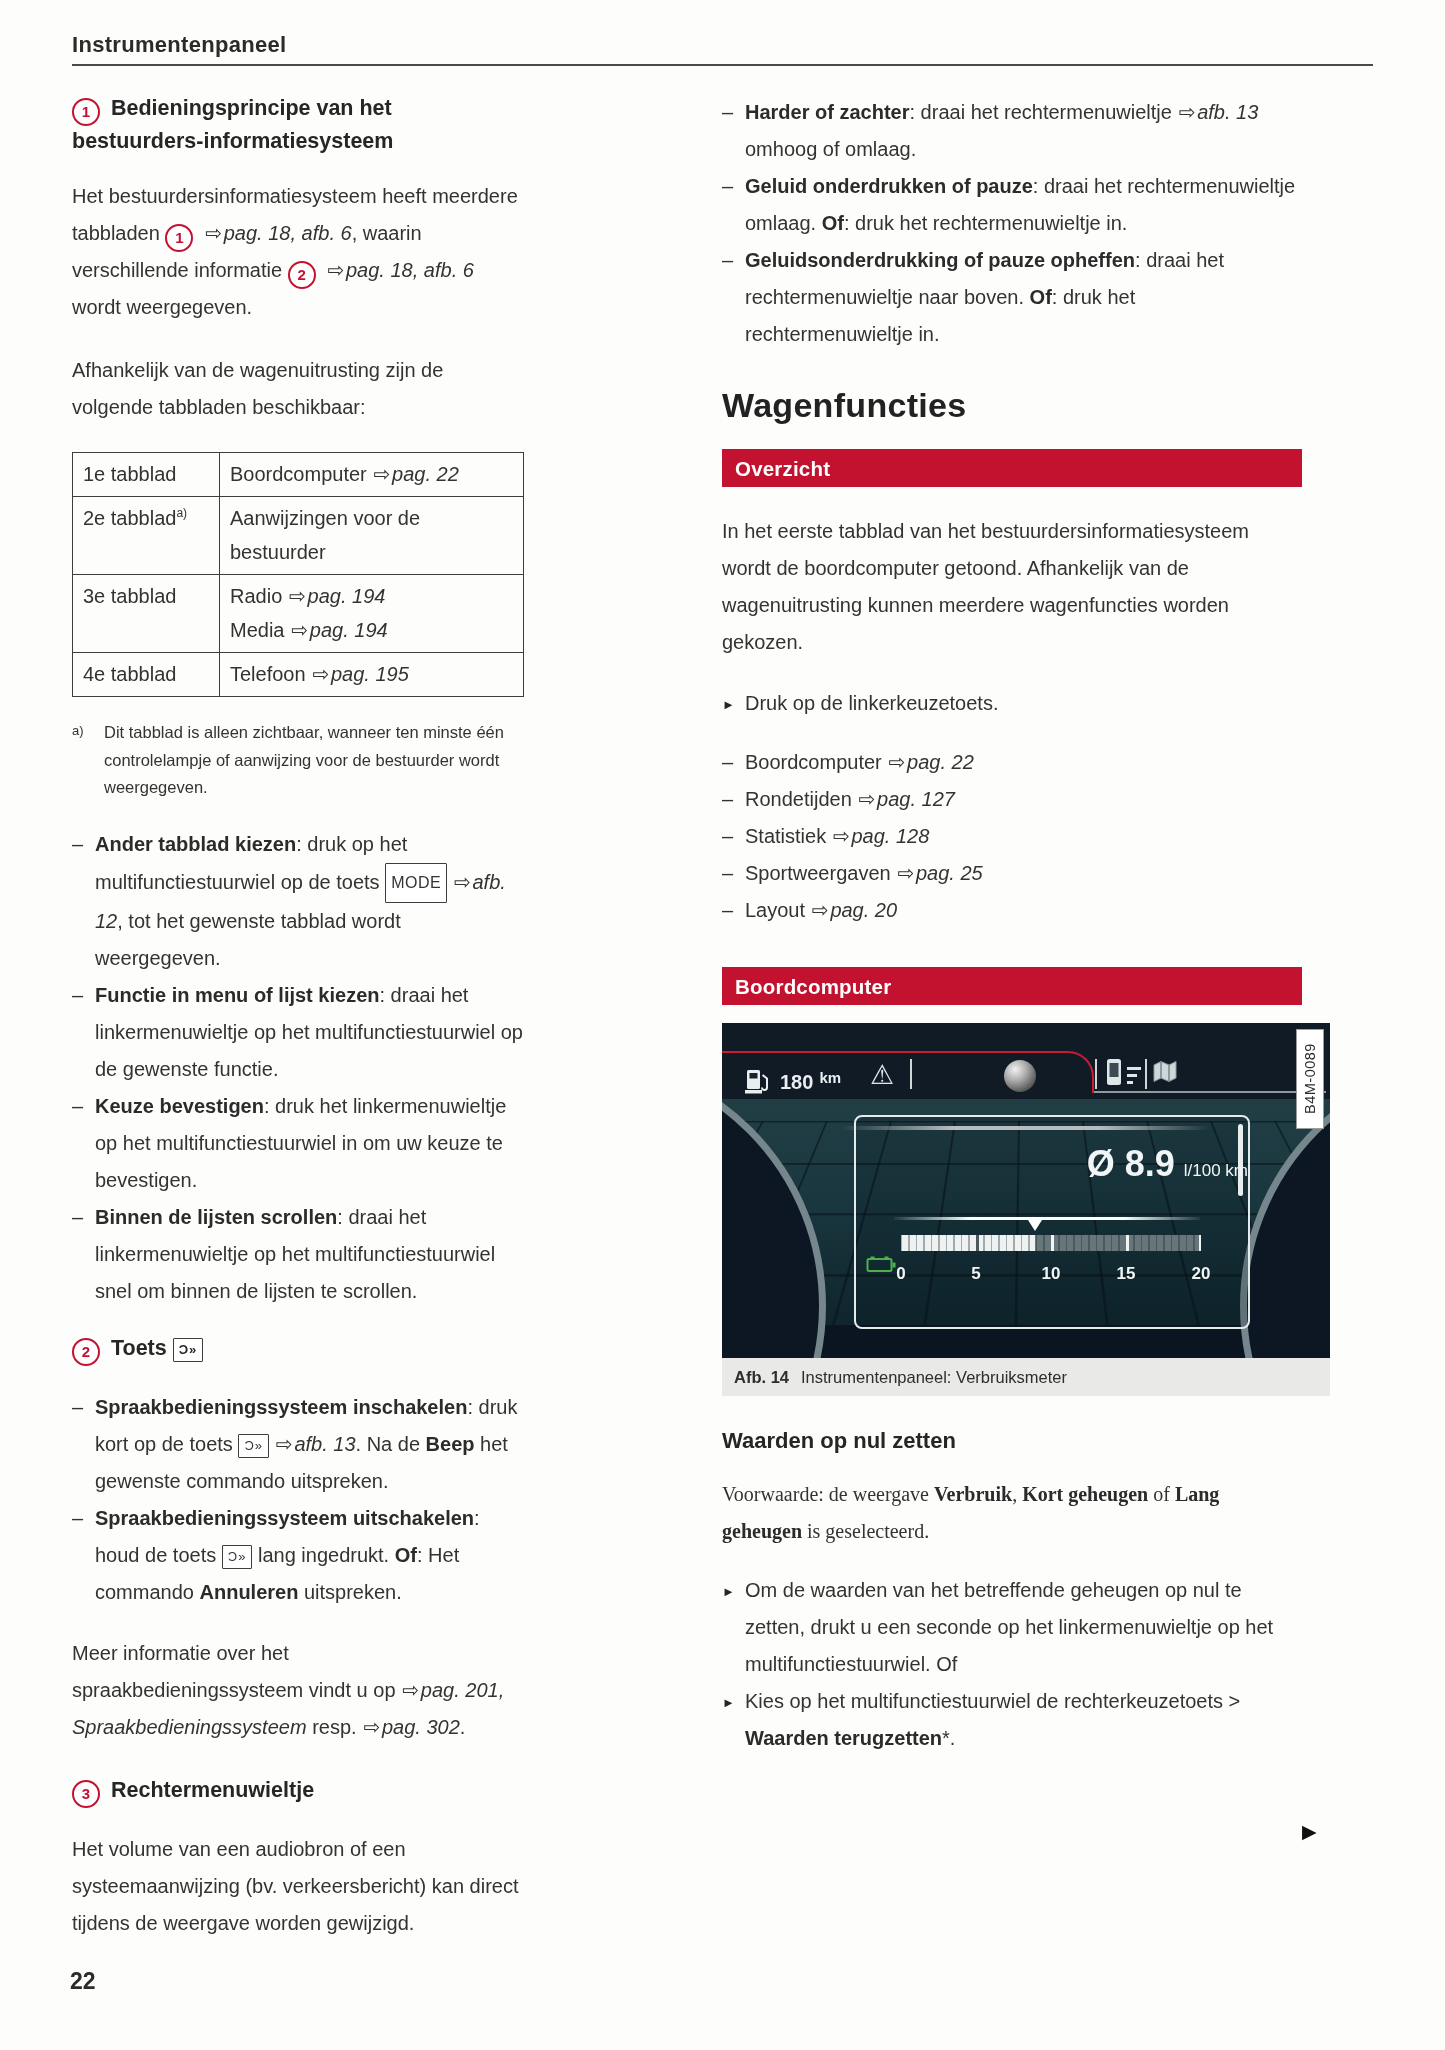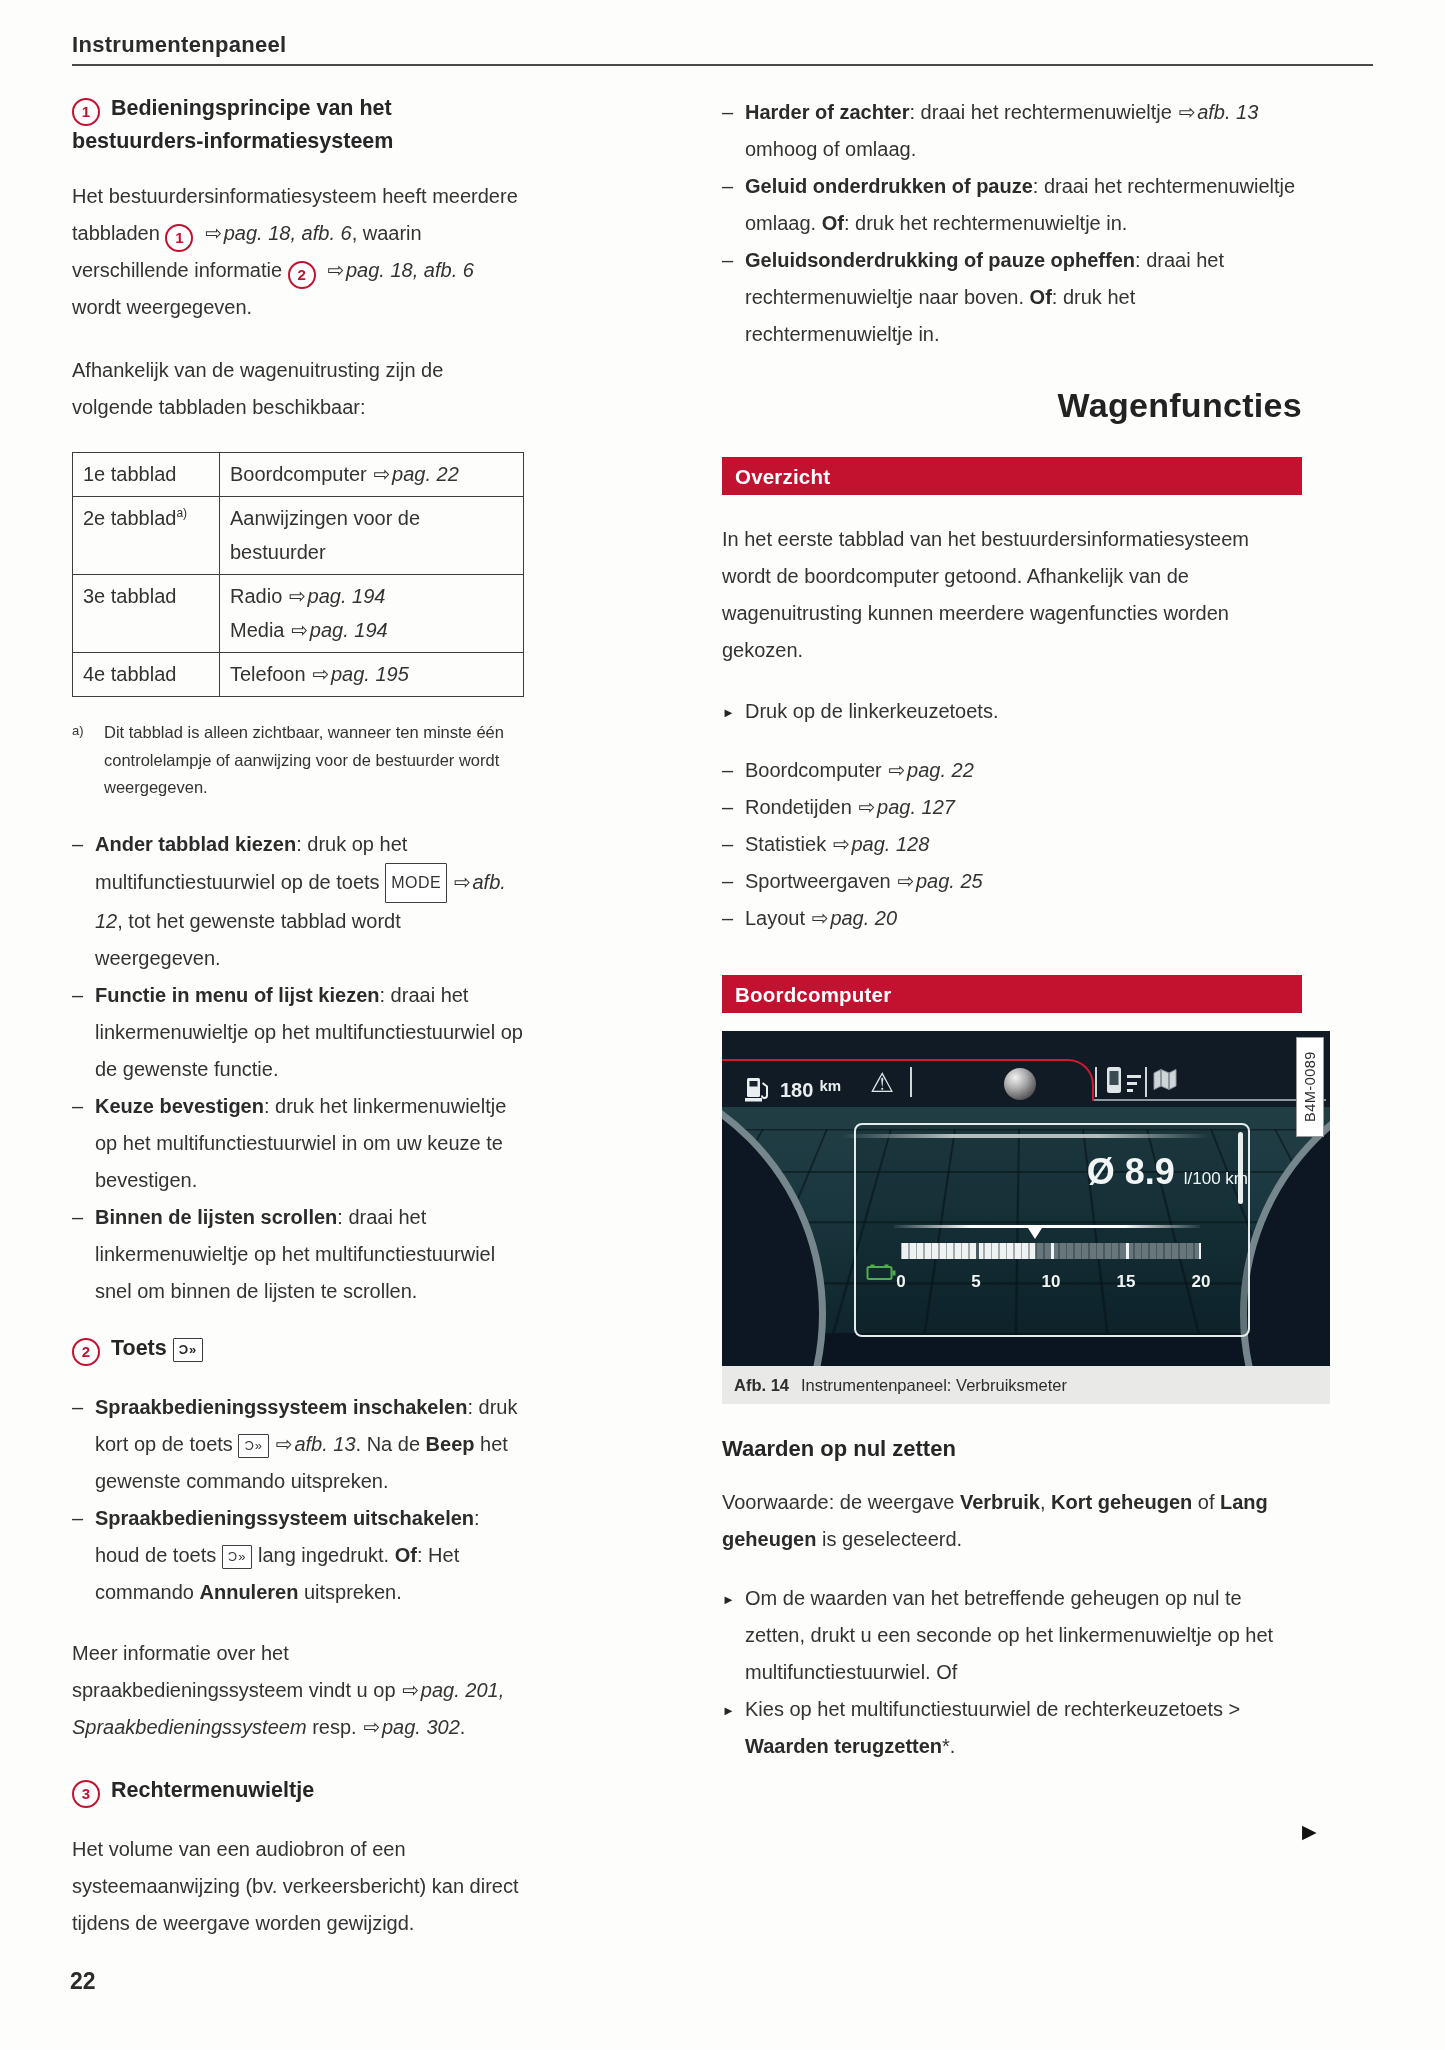--- a/index.html
+++ b/index.html
@@ -42,21 +42,21 @@
   .footnote{position:relative;padding-left:32px;font-size:16.5px;line-height:27.5px;margin:0 0 24px 0;}
   .footnote .fn-marker{position:absolute;left:0;top:-2px;font-size:13px;}
 
   
   ul.plain{list-style:none;margin:0 0 24px 0;padding:0;}
   ul.plain li{position:relative;padding-left:23px;}
   ul.plain li .marker{position:absolute;left:0;top:0;}
   ul.tri li .marker{font-size:13px;top:1px;color:#262626;}
 
   
-  .h-main{font-size:34px;line-height:40px;font-weight:bold;color:#222;margin:8px 0 32px 0;letter-spacing:.3px;text-align:right;}
+  .h-main{font-size:34px;line-height:40px;font-weight:bold;color:#222;margin:8px 0 24px 0;letter-spacing:.3px;}
   .redbar{height:38px;background:#c2122f;color:#fff;display:flex;align-items:center;
           padding:0 13px;font-size:20.5px;font-weight:bold;margin:0 0 26px 0;letter-spacing:.2px;}
   .h-sub{font-size:22px;line-height:30px;font-weight:bold;color:#262626;margin:4px 0 20px 0;}
 
   
   .figure{position:relative;width:608px;height:335px;overflow:hidden;background:#101b26;margin:14px 0 0 0;}
   .fig-topbar{position:absolute;left:0;top:0;right:0;height:76px;background:#101b26;z-index:5;}
   .range-tab{position:absolute;left:-4px;top:28px;width:374px;height:40px;
              border-top:2.5px solid #cf1a32;border-right:2.5px solid #cf1a32;border-top-right-radius:26px;}
   .top-divider{position:absolute;left:372px;top:68px;right:4px;border-bottom:2px solid #8d9aa0;}
@@ -288,21 +288,21 @@
       </div>
     </div>
 
     <div class="caption">
       <span class="cap-label">Afb. 14</span>
       <span>Instrumentenpaneel: Verbruiksmeter</span>
     </div>
 
     <div class="h-sub">Waarden op nul zetten</div>
 
-    <p class="para" style="margin-bottom:22px;"><span class="sg">Voorwaarde: de weergave </span><span class="sg b">Verbruik</span><span class="sg">, </span><span class="sg b">Kort geheugen</span><span class="sg"> of </span><span class="sg b">Lang geheugen</span><span class="sg"> is geselecteerd.</span></p>
+    <p class="para" style="margin-bottom:22px;font-family:Liberation Serif, serif;"><span class="sg">Voorwaarde: de weergave </span><span class="sg b">Verbruik</span><span class="sg">, </span><span class="sg b">Kort geheugen</span><span class="sg"> of </span><span class="sg b">Lang geheugen</span><span class="sg"> is geselecteerd.</span></p>
 
     <ul class="plain tri">
       <li><span class="marker">►</span><span><span class="sg">Om de waarden van het betreffende geheugen op nul te zetten, drukt u een seconde op het linkermenuwieltje op het multifunctiestuurwiel. Of</span></span></li>
       <li><span class="marker">►</span><span><span class="sg">Kies op het multifunctiestuurwiel de rechterkeuzetoets &gt; </span><span class="sg b">Waarden terugzetten</span><span class="sg">*.</span></span></li>
     </ul>
   </div>
 
   <div class="pagenum">22</div>
   <div class="cont-arrow">▶</div>
 </div>

